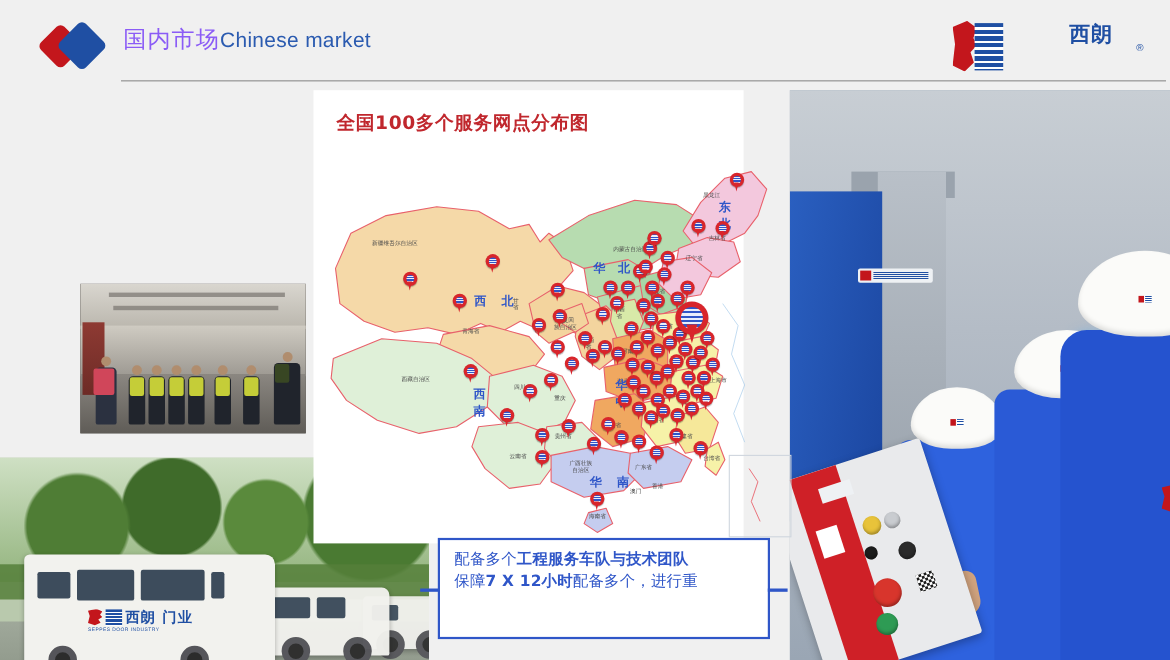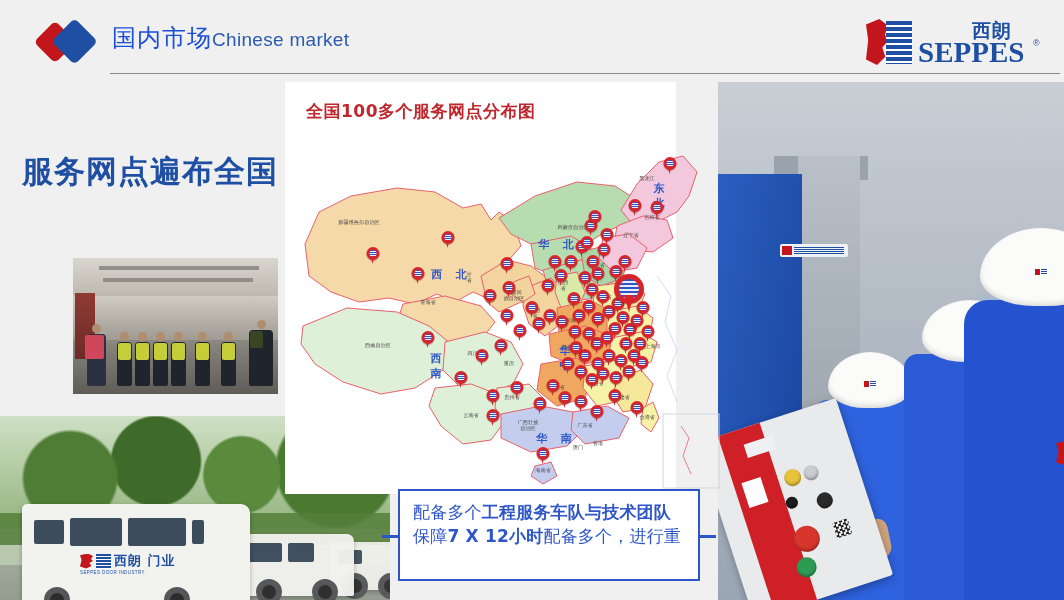--- a/index.html
+++ b/index.html
@@ -13,21 +13,21 @@
   .slide { position:absolute; inset:0; background:#f0f0f0; }
 
   
   .header { position:absolute; left:0; top:0; width:1064px; height:82px; }
   .logo-mark { position:absolute; left:38px; top:22px; width:72px; height:40px; }
   .dia { position:absolute; width:30px; height:30px; border-radius:5px; transform:rotate(45deg); }
   .dia.red  { left:2px;  top:5px; background:#c3161c; }
   .dia.blue { left:20px; top:5px; background:#1f4fa3; width:33px; height:33px; top:3px; }
   .hdr-title { position:absolute; left:112px; top:22px; white-space:nowrap; }
   .hdr-cn {
-    font-size:24px; color:#1d4ed8; letter-spacing:1px;
+    font-size:21px; color:#8b5cf6; letter-spacing:1px;
     font-family:"DejaVu Sans","Liberation Sans",sans-serif;
   }
   .hdr-en { font-size:19px; color:#2b5bb0; letter-spacing:.3px; }
   .hdr-rule { position:absolute; left:110px; top:73px; width:950px; height:1px; background:#8a8a8a; }
 
   
   .brand { position:absolute; right:22px; top:18px; width:176px; height:48px; }
   .brand-lion { position:absolute; left:0; top:1px; width:46px; height:46px; }
   .lion-red { position:absolute; left:0; top:0; width:22px; height:46px; background:#c3161c;
               clip-path:polygon(60% 0,100% 14%,86% 34%,100% 48%,74% 62%,88% 82%,50% 100%,0 88%,10% 46%,0 12%); }
@@ -181,21 +181,21 @@
   .pin.big { width:30px; height:38px; }
   .pin.big .pin-body { width:30px; height:30px; }
   .pin.big .pin-tip { left:10px; top:21px; border-left:5px solid transparent; border-right:5px solid transparent; border-top:17px solid #d8252b; }
   .pin.big .pin-inner { left:5px; top:5px; width:20px; height:20px;
                         background:repeating-linear-gradient(to bottom,#2f56c8 0,#2f56c8 2px,#e8eefc 2px,#e8eefc 4px); }
 
   
   .caption { position:absolute; left:398px; top:489px; width:302px; height:92px;
              border:2px solid #2f56c8; background:rgba(255,255,255,.94); }
   .caption-inner { padding:9px 12px 0 13px; }
-  .caption-inner p { font-size:17px; line-height:1.42; color:#2f56c8; letter-spacing:.2px;
+  .caption-inner p { font-size:14px; line-height:1.42; color:#2f56c8; letter-spacing:.2px;
                      font-family:"DejaVu Sans","Liberation Sans",sans-serif; }
   .caption-inner b { font-weight:bold; }
   .conn { position:absolute; top:44px; width:18px; height:3px; background:#2f56c8; }
   .conn.left { left:-18px; }
   .conn.right { right:-18px; }
 </style>
 </head>
 <body>
 
 <div class="slide">
@@ -209,27 +209,25 @@
       <span class="hdr-cn">国内市场</span><span class="hdr-en">Chinese market</span>
     </div>
     <div class="hdr-rule"></div>
 
     <div class="brand">
       <div class="brand-lion">
         <div class="lion-red"></div>
           <div class="lion-blue"></div>
       </div>
       <div class="brand-cn">西朗</div>
-      <div class="brand-en">SEPPES</div>
       <div class="brand-r">®</div>
     </div>
   </div>
 
   <div class="headline">
-    <div>服务网点遍布全国</div>
   </div>
 
   <div class="photo photo-team">
     <div class="pt-ceiling"></div>
       <div class="pt-wall"></div>
       <div class="pt-floor"></div>
     <div class="pt-door"></div>
     <div class="pt-beam" style="left:26px;top:8px;width:160px;"></div>
     <div class="pt-beam" style="left:30px;top:20px;width:150px;"></div>
     <div class="worker lead" style="left:14px;">
@@ -467,21 +465,21 @@
 自治区</div>
           <div class="prov-label" style="left: 300px; top: 300px;">广东省</div>
           <div class="prov-label" style="left: 362px; top: 292px;">台湾省</div>
           <div class="prov-label" style="left: 258px; top: 345px;">海南省</div>
           <div class="prov-label" style="left: 313px; top: 318px;">香港</div>
           <div class="prov-label" style="left: 293px; top: 322px;">澳门</div>
         </div>
       <div>
           <div class="reg-label" style="left: 375px; top: 70px;">东
 北</div>
-          <div class="reg-label" style="left: 272px; top: 118px;">华  北</div>
+          <div class="reg-label" style="left: 272px; top: 118px; font-family: Liberation Serif, serif;">华  北</div>
           <div class="reg-label" style="left: 165px; top: 148px;">西  北</div>
           <div class="reg-label" style="left: 152px; top: 240px;">西
 南</div>
           <div class="reg-label" style="left: 281px; top: 232px;">华
 中</div>
           <div class="reg-label" style="left: 270px; top: 312px;">华  南</div>
         </div>
       <div>
           <div class="pin" style="left: 88px; top: 138px;">
             <div class="pin-body"></div>

